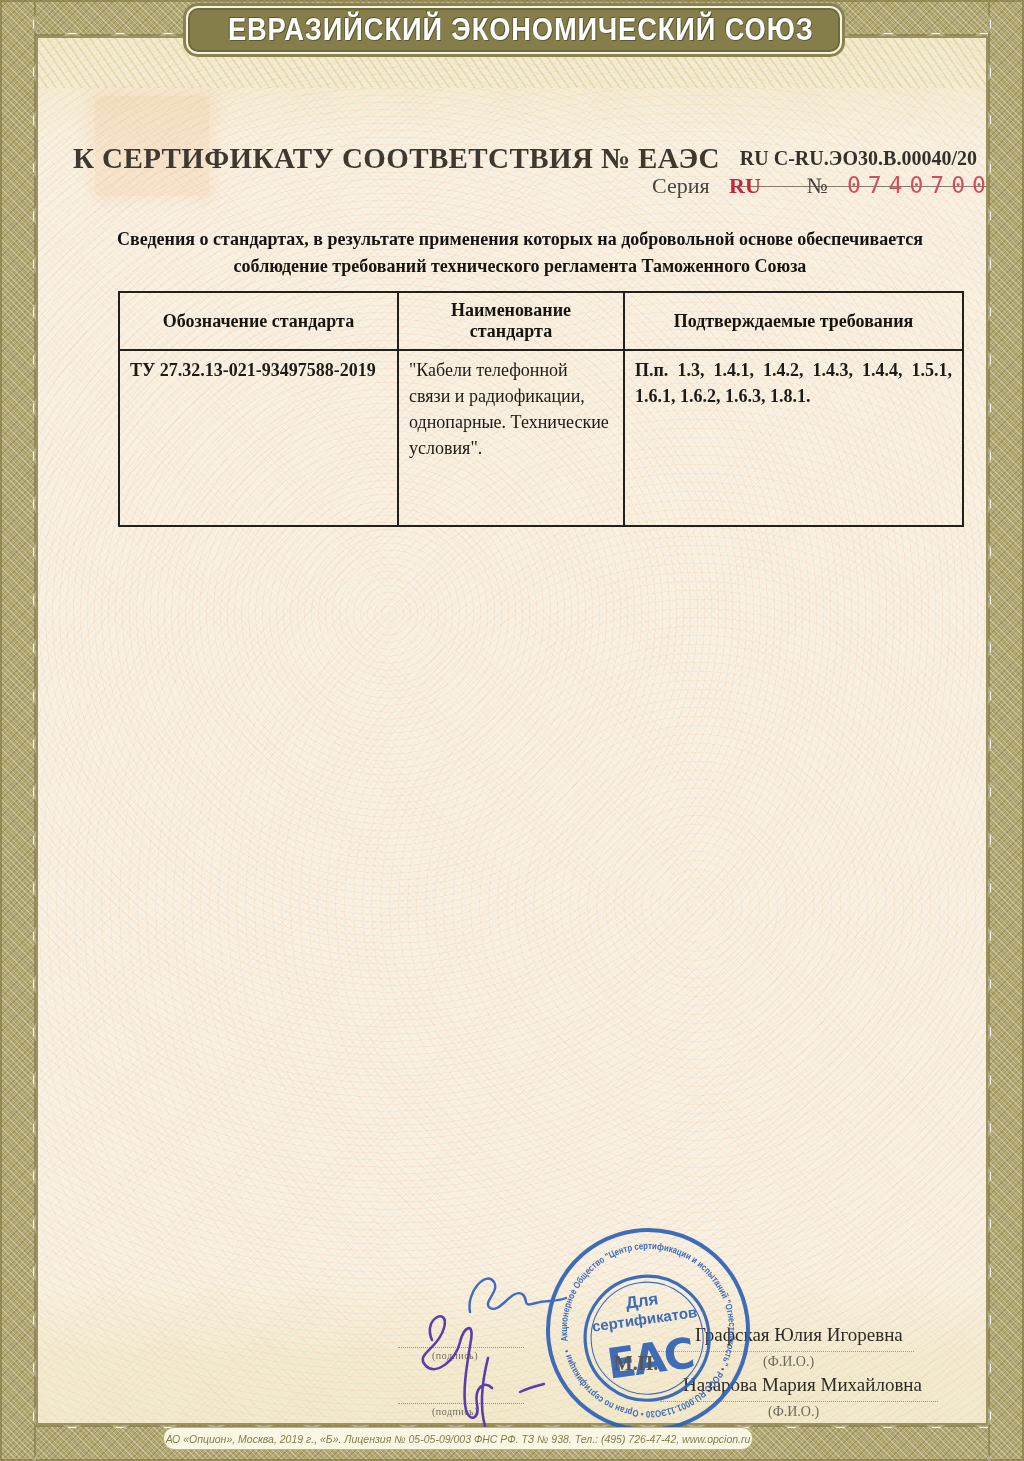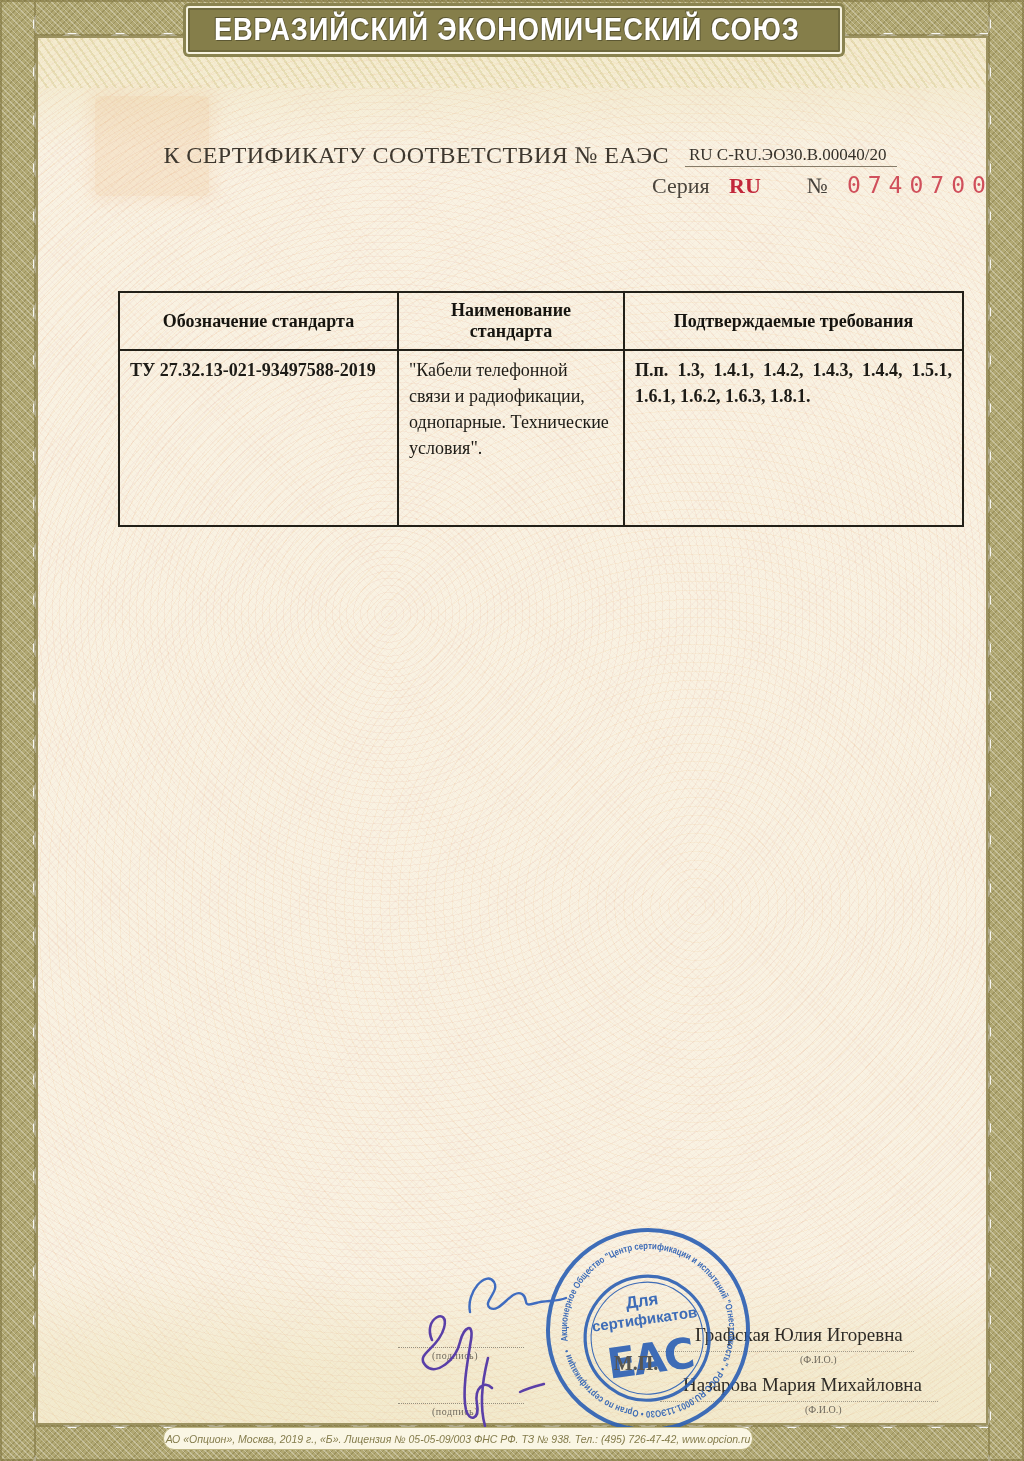--- a/index.html
+++ b/index.html
@@ -36,33 +36,33 @@
       radial-gradient(circle at -35% 50%, rgba(0,0,0,0) 13px, rgba(255,255,255,0.9) 13.5px 15.5px, rgba(0,0,0,0) 16px),
       repeating-linear-gradient(45deg, rgba(255,255,255,0.30) 0 1px, rgba(0,0,0,0) 1px 4px),
       repeating-linear-gradient(-45deg, rgba(116,106,52,0.35) 0 1px, rgba(0,0,0,0) 1px 4px);}
   .inner-frame{position:absolute; inset:36px; border:2px solid #9c9260; pointer-events:none;}
   .top-hatch{position:absolute; left:38px; right:38px; top:38px; height:50px;
     background:repeating-linear-gradient(55deg, rgba(202,192,118,0.30) 0 2px, rgba(250,245,215,0.12) 2px 7px);}
   .watermark{position:absolute; left:95px; top:96px; width:114px; height:100px; border-radius:6px;
     background:rgba(232,160,92,0.16); box-shadow:0 0 14px 6px rgba(232,160,92,0.10);}
   
   .banner{position:absolute; left:186px; top:6px; width:652px; height:44px;
-    background:#857e4a; border:2px solid #f7f3e0; border-radius:3px;
+    background:#857e4a; border:2px solid #f7f3e0; border-radius:12px;
     box-shadow:0 0 0 3px #8a8350, inset 0 0 0 2px #6f6a3e;
-    display:flex; align-items:center; justify-content:flex-end;}
+    display:flex; align-items:center; justify-content:flex-start;}
   .banner-text{color:#ffffff; font-family:"Liberation Sans", sans-serif; font-weight:bold;
     font-size:31px; letter-spacing:1px; transform:scaleX(0.88); white-space:nowrap;
     text-shadow:1px 1px 0 #5c5733, -1px -1px 0 #5c5733;}
   
   .doc-title{position:absolute; top:90px; left:60px; width:940px; text-align:center;
     font-size:31px; font-weight:bold; letter-spacing:2px; color:#474038;}
   .subtitle-row{position:absolute; top:142px; left:60px; width:940px; text-align:center; white-space:nowrap;}
-  .subtitle-bold{font-size:24px; font-weight:normal; color:#3e382f; letter-spacing:0.4px;}
-  .cert-number{display:inline-block; margin-left:12px; font-size:17px; color:#35312a;
-    border-bottom:1.5px solid #867c69; padding:0 10px 1px 4px; transform:translateY(-3px);}
+  .subtitle-bold{font-size:29px; font-weight:bold; color:#3e382f; letter-spacing:0.4px;}
+  .cert-number{display:inline-block; margin-left:12px; font-size:20px; color:#35312a;
+    border-bottom:1.5px solid #867c69; padding:0 10px 16px 4px; transform:translateY(-3px);font-weight:bold;}
   .series-row{position:absolute; top:172px; left:652px; white-space:nowrap; font-size:22px; color:#4a443c;}
   .series-label{margin-right:14px;}
   .series-value{color:#c2273a; font-weight:bold; margin-right:40px;}
   .number-sign{margin-right:14px; color:#45403a;}
   .serial-number{font-family:"DejaVu Sans Mono", monospace; font-size:23px; color:#d04f5b; letter-spacing:7px;}
   .intro{position:absolute; top:226px; left:98px; width:844px; text-align:center;
     font-size:18px; font-weight:bold; color:#151412; line-height:1.5;}
   
   .standards{position:absolute; top:291px; left:118px; width:844px; border-collapse:collapse; table-layout:fixed;}
   .standards th,.standards td{border:2px solid #222018; font-size:18px; padding:6px 10px; vertical-align:top;}
@@ -70,21 +70,21 @@
   .standards td{height:162px; color:#1d1b16; line-height:1.45;}
   .col1{width:279px;} .col2{width:226px;} .col3{width:339px;}
   .th-wrap2{display:inline-block; max-width:150px;}
   .cell-justify{text-align:justify;font-weight:bold;}
   
   .sig-label{position:absolute; width:330px; left:148px; font-size:16.5px; font-weight:bold; color:#4f463c; line-height:1.32;}
   .sig-line{position:absolute; left:398px; width:126px; border-bottom:1.5px dotted #97907f; height:0;}
   .sig-caption{position:absolute; font-size:10px; color:#6f695d; letter-spacing:0.5px;}
   .fio-name{position:absolute; font-size:19px; color:#2e2b26; white-space:nowrap;}
   .fio-line{position:absolute; border-bottom:1px dotted #a39c8c; height:0;}
-  .fio-caption{position:absolute; font-size:10px; color:#6f695d;margin-left:37px;}
+  .fio-caption{position:absolute; font-size:14px; color:#6f695d;}
   
   .stamp-svg{position:absolute; left:528px; top:1210px; opacity:0.92;}
   .sign-svg{position:absolute; left:370px; top:1240px;}
   
   .footer-pill{position:absolute; left:163px; top:1427px; width:588px; height:21px; z-index:5;
     background:#faf6e4; border:1px solid #bdb582; border-radius:11px;
     display:flex; align-items:center; justify-content:center;font-style:italic;}
   .footer-text{font-family:"Liberation Sans", sans-serif; font-size:10.5px; color:#847c4c; white-space:nowrap;}
 </style>
 </head>
@@ -108,20 +108,21 @@
     <span class="subtitle-bold">К СЕРТИФИКАТУ СООТВЕТСТВИЯ № ЕАЭС</span>
     <span class="cert-number">RU C-RU.ЭО30.В.00040/20</span>
   </div>
   <div class="series-row">
     <span class="series-label">Серия</span>
     <span class="series-value">RU</span>
     <span class="number-sign">№</span>
     <span class="serial-number">0740700</span>
   </div>
 
+  <div class="intro">Сведения о стандартах, в результате применения которых на добровольной основе обеспечивается соблюдение требований технического регламента Таможенного Союза</div>
 
   <table class="standards">
     <colgroup>
         <col class="col1">
         <col class="col2">
         <col class="col3">
       </colgroup>
     <thead>
       <tr>
         <th><span>Обозначение стандарта</span></th>

